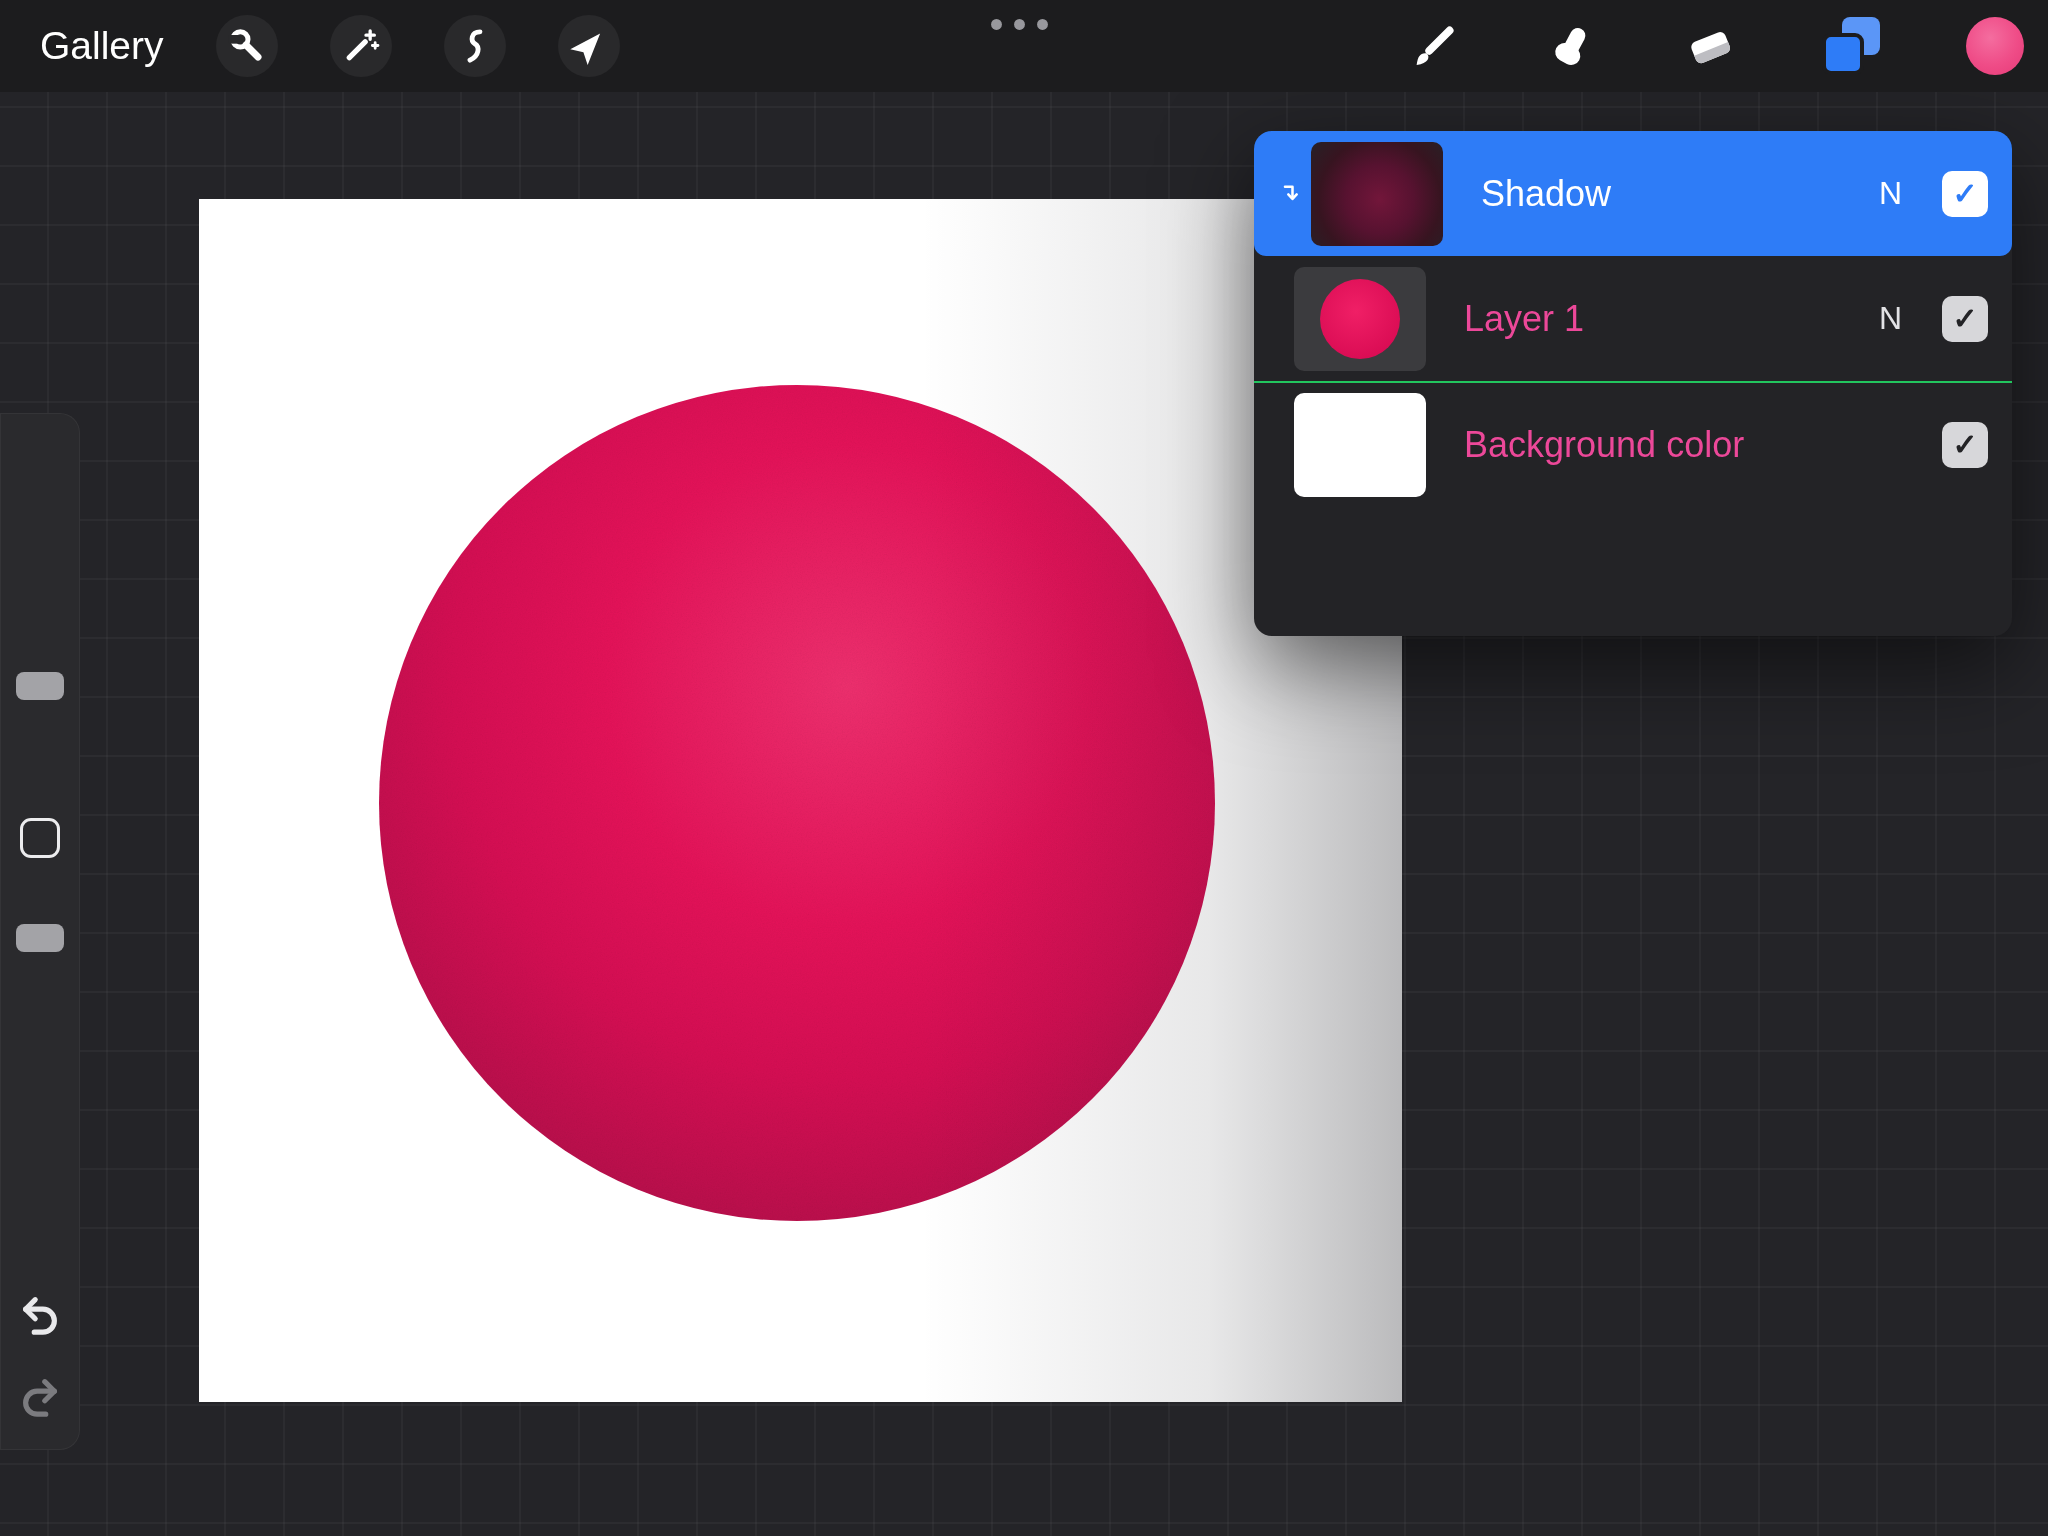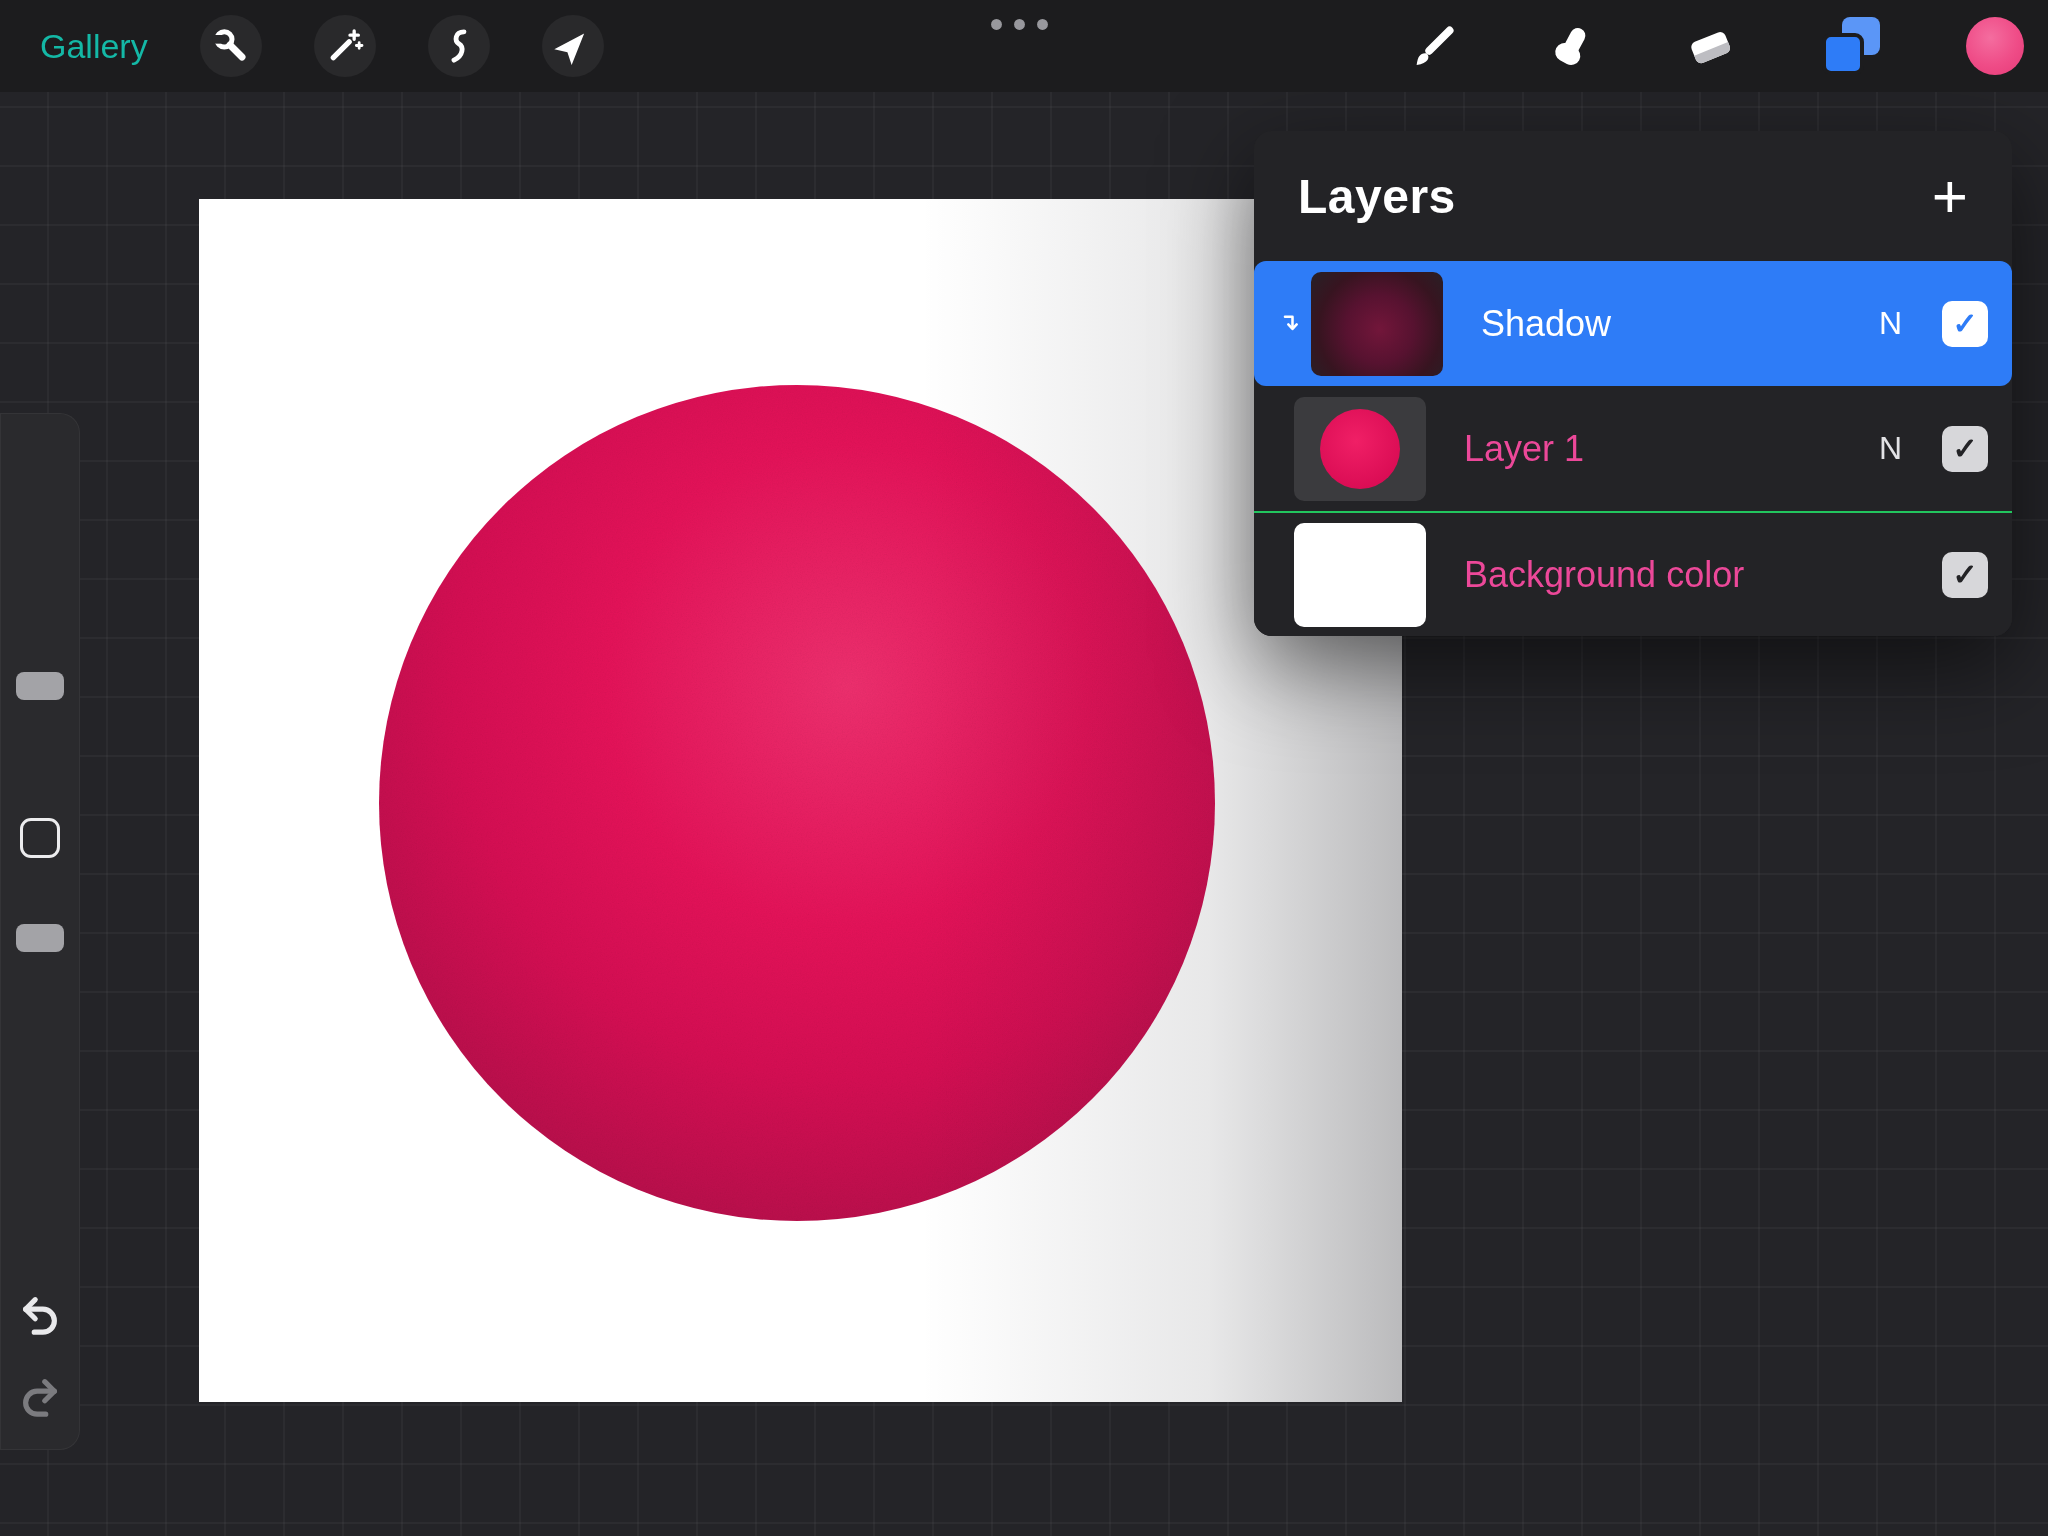--- a/index.html
+++ b/index.html
@@ -14,21 +14,21 @@
     background-size:59px 59px;
     background-position:-12px -12px;
   }
 
   
   .topbar {
     position:absolute; top:0; left:0; right:0; height:92px;
     background:#1c1c1e; z-index:40; display:flex; align-items:center;
   }
   .tb-left { display:flex; align-items:center; gap:52px; padding-left:40px; }
-  .gallery { color:#14b8a6; font-size:34px; background:none; border:none; font-family:inherit; }
+  .gallery { color:#ffffff; font-size:39px; background:none; border:none; font-family:inherit; }
   .tool-circle {
     width:62px; height:62px; border-radius:50%; background:#29292b;
     border:none; display:flex; align-items:center; justify-content:center;
   }
   .tool-circle svg { width:40px; height:40px; display:block; }
   .tb-center {
     position:absolute; left:50%; top:2px; transform:translateX(-50%);
     color:#98989d; font-size:40px; letter-spacing:9px; background:none; border:none;
   }
   .tb-right { margin-left:auto; display:flex; align-items:center; gap:86px; padding-right:24px; }
@@ -256,24 +256,20 @@
       <span>
         <svg viewBox="0 0 24 24">
           <polyline points="9.5,4.5 4.5,9.5 9.5,14.5" fill="none" stroke="currentColor" stroke-width="2.7" stroke-linecap="round" stroke-linejoin="round"></polyline>
           <path d="M4.5 9.5 H13.5 a6 6 0 0 1 0 12 H9" fill="none" stroke="currentColor" stroke-width="2.7" stroke-linecap="round"></path>
         </svg>
       </span>
     </button>
   </aside>
 
   <section class="layers-panel">
-    <div class="panel-header">
-      <span class="panel-title">Layers</span>
-      <button class="add-layer">+</button>
-    </div>
 
     <div class="layer-row selected">
       <span class="clip-slot">
         <svg viewBox="0 0 16 16">
           <g fill="none" stroke="#ffffff" stroke-width="1.7" stroke-linecap="round" stroke-linejoin="round">
             <path d="M4 3.2 H9 V10.2"></path>
             <path d="M6.2 8.3 L9 11.3 L11.8 8.3"></path>
           </g>
         </svg>
       </span>

